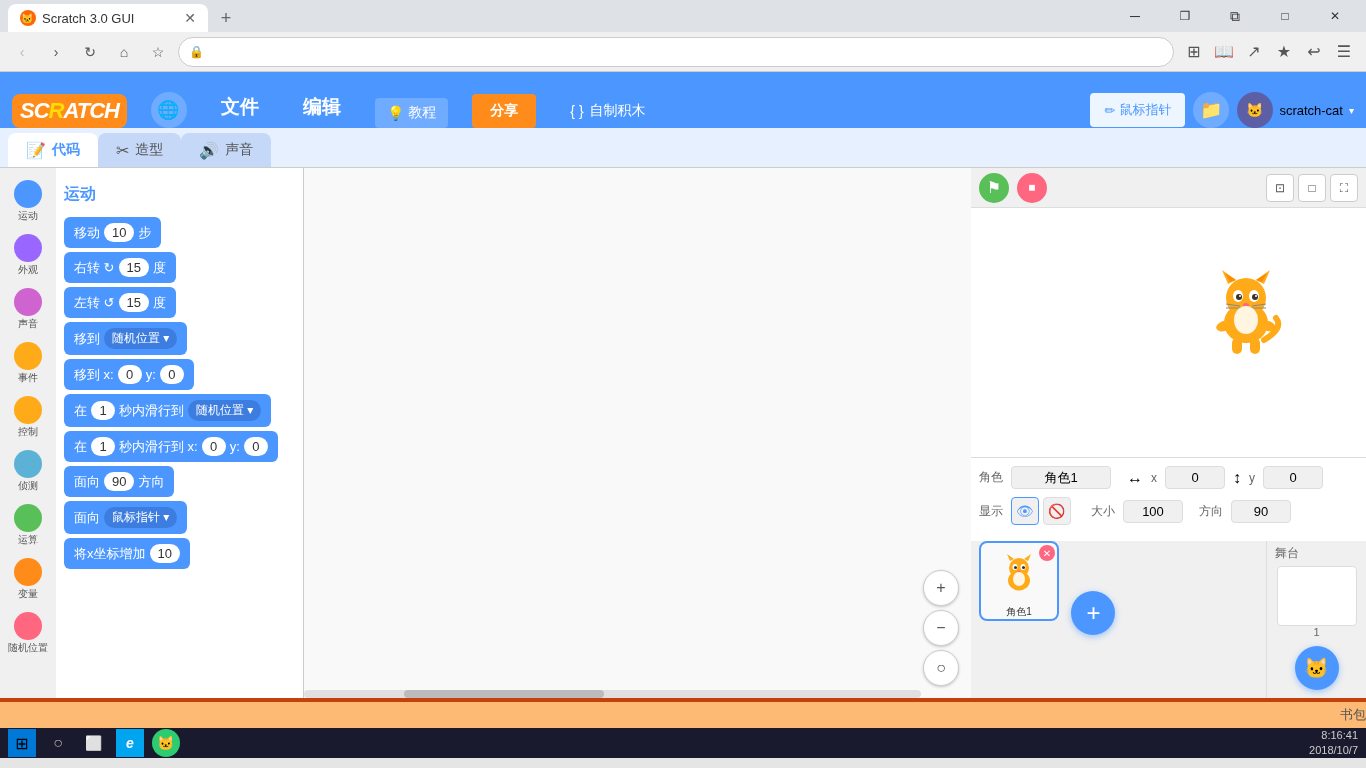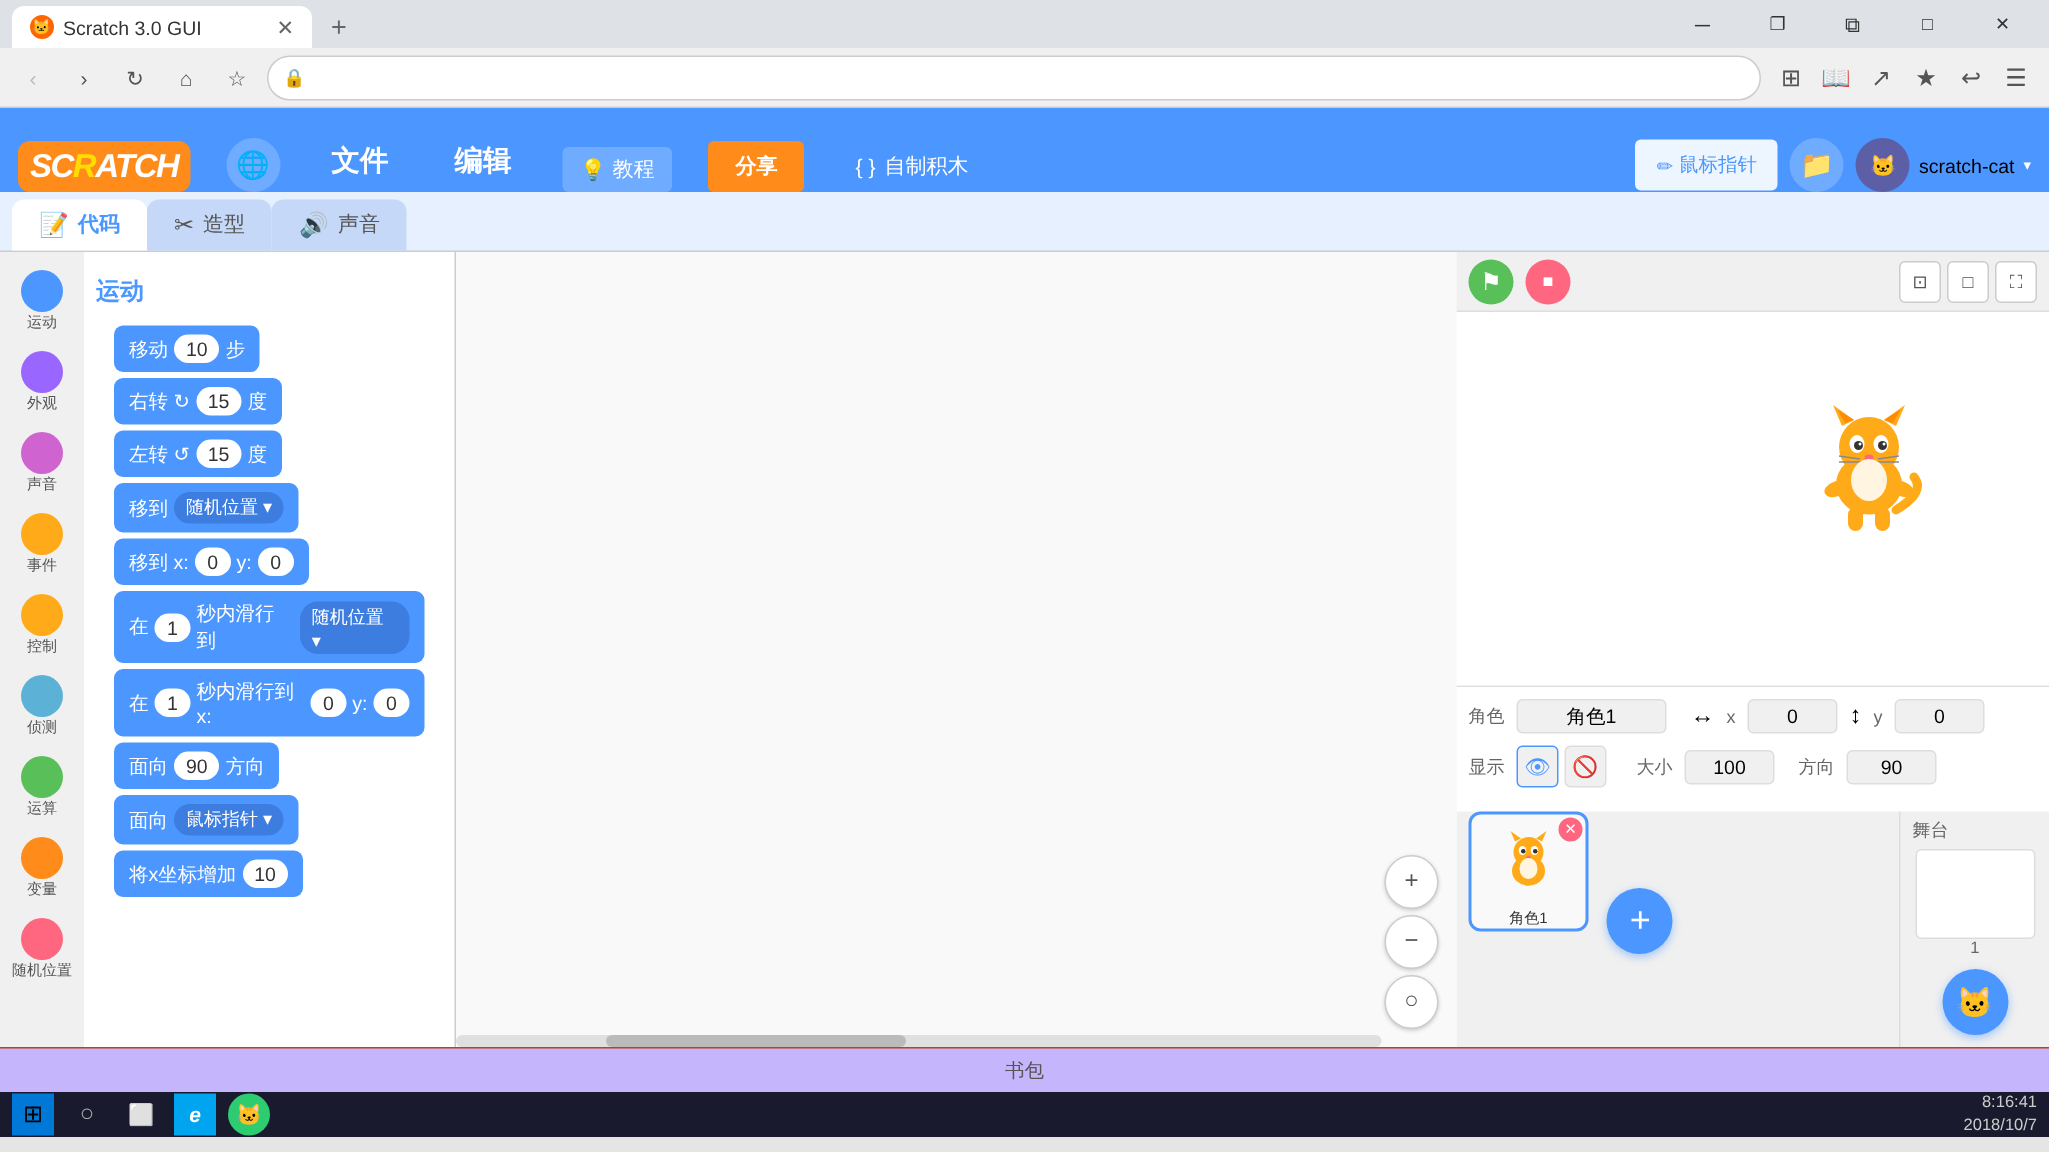--- a/index.html
+++ b/index.html
@@ -60,21 +60,21 @@
 
     
     .block-categories { width: 56px; background: #f0f0f0; display: flex; flex-direction: column; align-items: center; padding: 8px 0; gap: 4px; overflow-y: auto; }
     .category-item { display: flex; flex-direction: column; align-items: center; gap: 2px; cursor: pointer; padding: 4px; width: 52px; }
     .category-dot { width: 28px; height: 28px; border-radius: 50%; display: flex; align-items: center; justify-content: center; }
     .category-label { font-size: 10px; color: #555; text-align: center; line-height: 1.2; }
 
     
     .blocks-panel { width: 250px; background: white; border-right: 1px solid #ccc; overflow-y: auto; padding: 8px; }
     .blocks-category-header { font-size: 16px; font-weight: bold; color: #4c97ff; padding: 8px 0; }
-    .block-item { margin: 4px 12px; display: flex; align-items: center; }
+    .block-item { margin: 4px 0; display: flex; align-items: center; }
     .block-blue { background: #4c97ff; color: white; border-radius: 6px; padding: 6px 10px; font-size: 13px; display: inline-flex; align-items: center; gap: 4px; cursor: grab; width: auto; }
     .block-value { background: white; color: #333; border-radius: 12px; padding: 2px 8px; font-size: 13px; min-width: 24px; text-align: center; }
     .block-dropdown { background: #3d7de0; color: white; border-radius: 12px; padding: 2px 8px; font-size: 12px; display: inline-flex; align-items: center; gap: 2px; }
 
     
     .script-area { flex: 1; background: #f9f9f9; position: relative; overflow: hidden; }
     .zoom-controls { position: absolute; bottom: 12px; right: 12px; display: flex; flex-direction: column; gap: 4px; }
     .zoom-btn { width: 36px; height: 36px; background: white; border: 1px solid #ccc; border-radius: 50%; display: flex; align-items: center; justify-content: center; cursor: pointer; font-size: 16px; color: #555; box-shadow: 0 1px 3px rgba(0,0,0,0.2); }
     .scrollbar-h { position: absolute; bottom: 0; left: 0; right: 50px; height: 8px; background: #e0e0e0; border-radius: 4px; }
     .scrollbar-thumb { height: 8px; width: 200px; background: #bbb; border-radius: 4px; margin-left: 100px; }
@@ -109,21 +109,21 @@
     .sprite-thumb { width: 100%; height: 60px; display: flex; align-items: center; justify-content: center; }
 
     
     .stage-section { width: 100px; padding: 0 8px 8px; border-left: 1px solid #ddd; display: flex; flex-direction: column; align-items: center; }
     .stage-section-header { font-size: 12px; color: #666; padding: 4px 0; align-self: flex-start; }
     .stage-thumb { width: 80px; height: 60px; background: #fff; border: 1px solid #ddd; border-radius: 4px; }
     .stage-number { font-size: 11px; color: #666; }
     .add-sprite-btn { width: 44px; height: 44px; background: #4c97ff; border-radius: 50%; display: flex; align-items: center; justify-content: center; color: white; font-size: 22px; cursor: pointer; margin-top: 8px; box-shadow: 0 2px 6px rgba(76,151,255,0.5); }
 
     
-    .backpack-bar { height: 30px; background: #c4b5fd; display: flex; align-items: center; justify-content: center; font-size: 13px; color: #555; cursor: pointer; border-top: 1px solid #c2410c; }
+    .backpack-bar { height: 30px; background: #fdba74; display: flex; align-items: center; justify-content: flex-end; font-size: 13px; color: #555; cursor: pointer; border-top: 4px solid #c2410c; }
   </style>
 </head>
 <body>
 
 <div class="browser-chrome">
 
   <div class="browser-titlebar">
     <div class="browser-tabs">
       <div class="browser-tab">
         <div class="tab-favicon">🐱</div>

